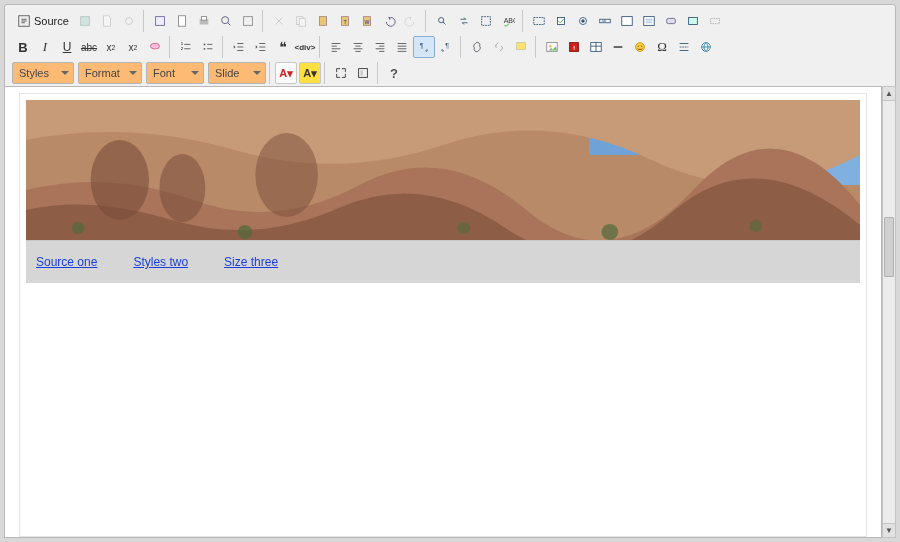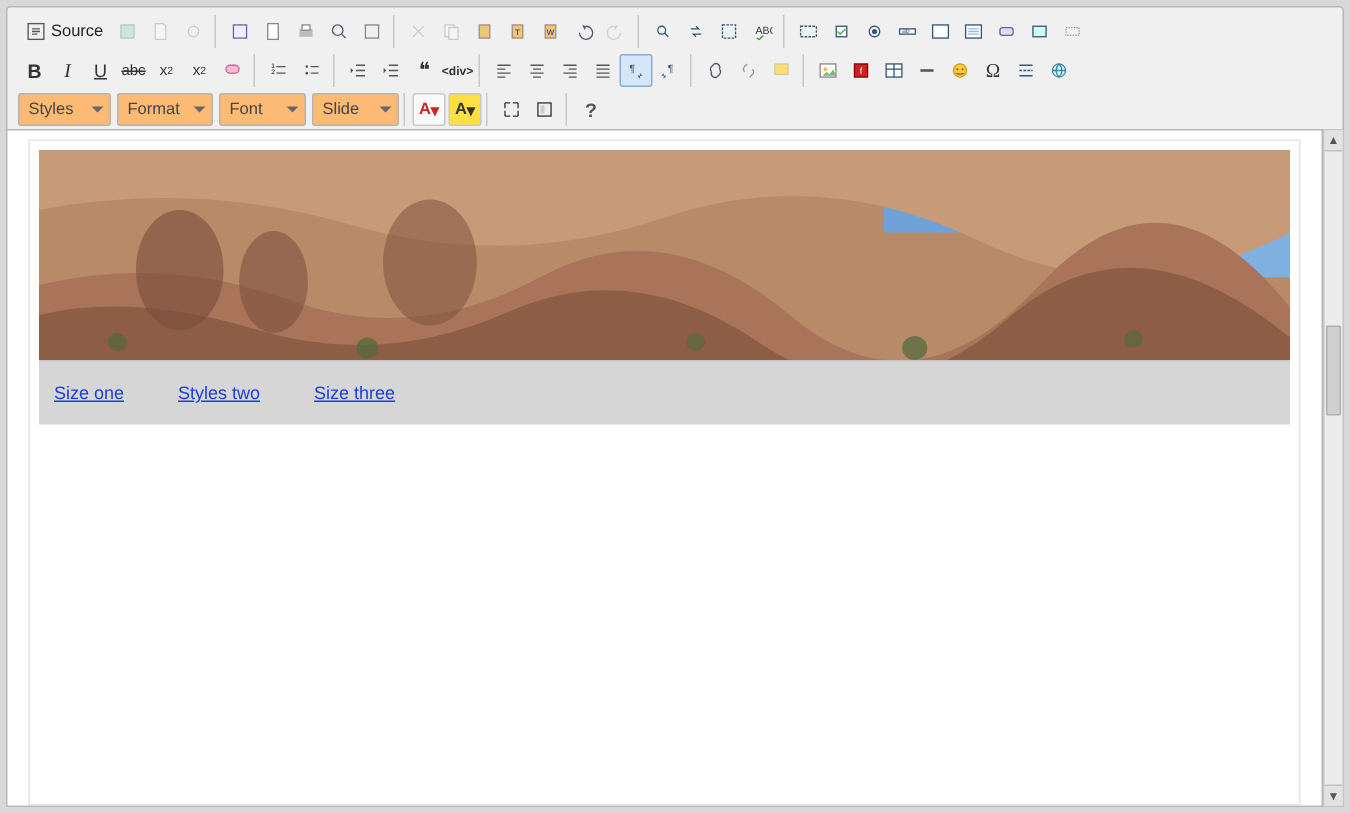--- a/index.html
+++ b/index.html
@@ -411,21 +411,21 @@
             <ellipse cx="150" cy="88" rx="22" ry="34" fill="#7a4d3a" opacity="0.55"></ellipse>
             <ellipse cx="250" cy="75" rx="30" ry="42" fill="#7a4d3a" opacity="0.5"></ellipse>
             <circle cx="50" cy="128" r="6" fill="#4e6b3a" opacity="0.7"></circle>
             <circle cx="210" cy="132" r="7" fill="#4e6b3a" opacity="0.7"></circle>
             <circle cx="420" cy="128" r="6" fill="#4e6b3a" opacity="0.6"></circle>
             <circle cx="560" cy="132" r="8" fill="#4e6b3a" opacity="0.7"></circle>
             <circle cx="700" cy="126" r="6" fill="#4e6b3a" opacity="0.6"></circle>
           </svg>
         </div>
         <div class="slide-tabs">
-          <a>Size one</a>
+          <a>Source one</a>
           <a>Styles two</a>
           <a>Size three</a>
         </div>
       </div>
     </div>
   </div>
 
   <div class="vscroll">
     <div class="arrow up">▲</div>
     <div class="thumb"></div>

